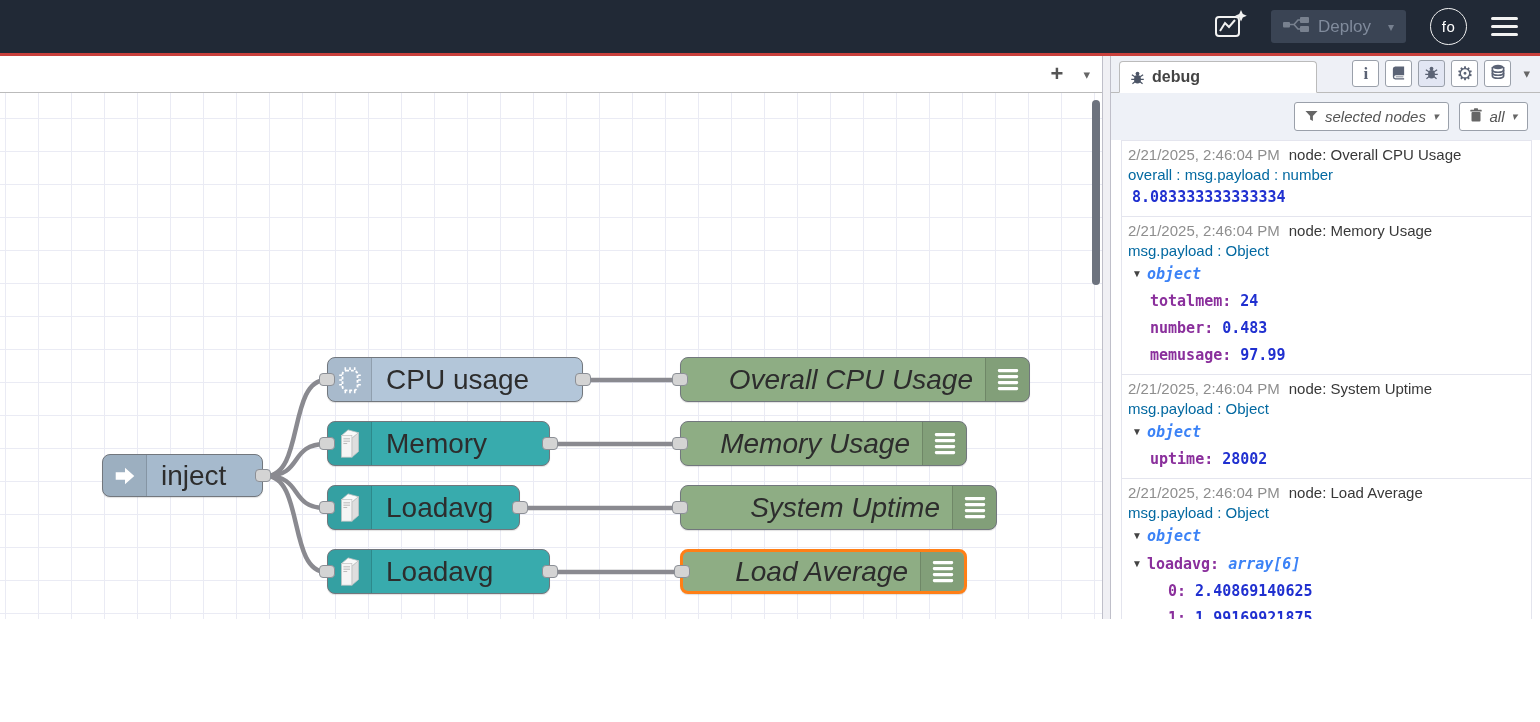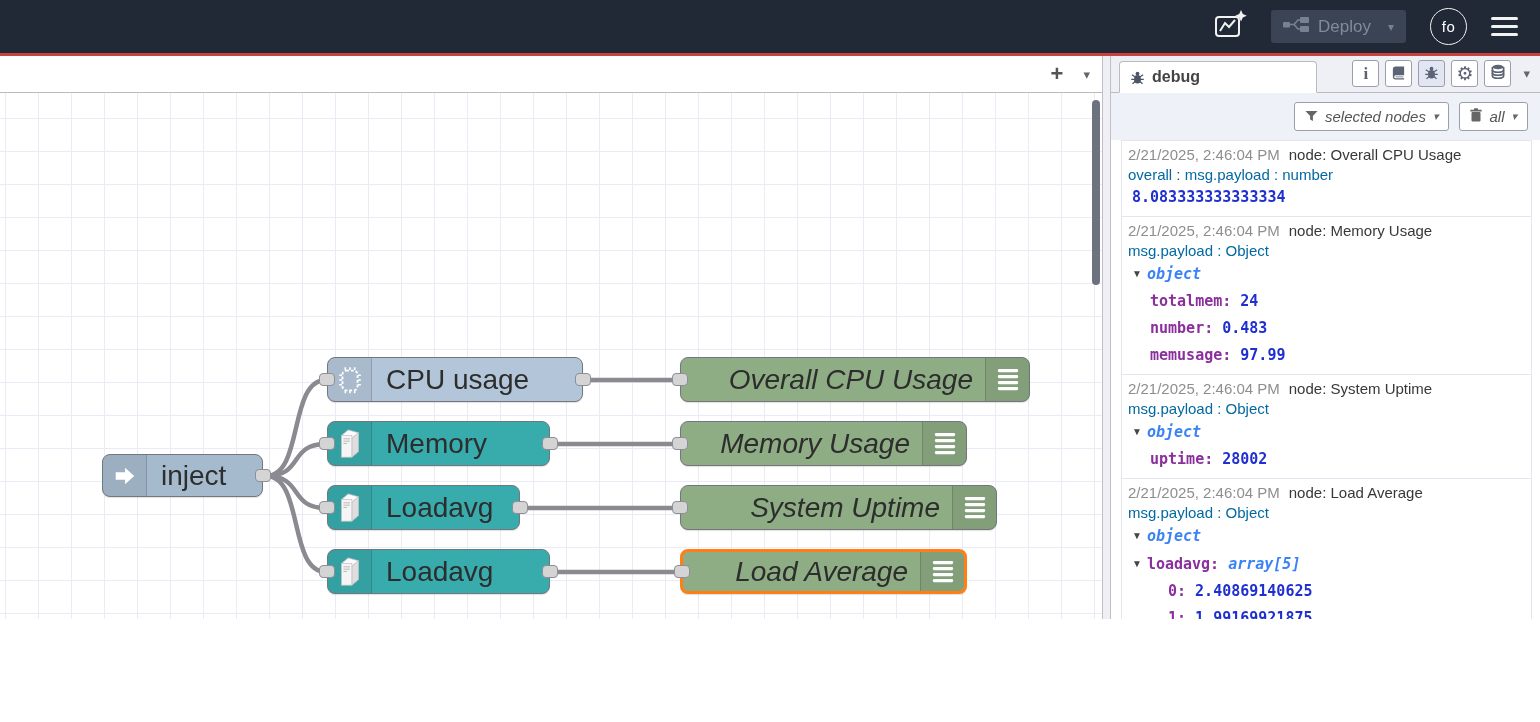--- a/index.html
+++ b/index.html
@@ -362,21 +362,21 @@
           <div class="m-meta"><span class="m-ts">2/21/2025, 2:46:04 PM</span><span class="m-node">node: System Uptime</span></div>
           <div class="m-prop">msg.payload : Object</div>
           <div class="mline ind0"><span class="tcaret">▼</span><span class="mtype">object</span></div>
           <div class="mline ind1"><span class="mkey">uptime:</span> <span class="mval">28002</span></div>
         </div>
 
         <div class="msg">
           <div class="m-meta"><span class="m-ts">2/21/2025, 2:46:04 PM</span><span class="m-node">node: Load Average</span></div>
           <div class="m-prop">msg.payload : Object</div>
           <div class="mline ind0"><span class="tcaret">▼</span><span class="mtype">object</span></div>
-          <div class="mline ind0"><span class="tcaret">▼</span><span class="mkey">loadavg:</span> <span class="mtype">array[5]</span></div>
+          <div class="mline ind0"><span class="tcaret">▼</span><span class="mkey">loadavg:</span> <span class="mtype">array[6]</span></div>
           <div class="mline ind2"><span class="mkey">0:</span> <span class="mval">2.40869140625</span></div>
           <div class="mline ind2"><span class="mkey">1:</span> <span class="mval">1.99169921875</span></div>
         </div>
 
       </div>
     </div>
   </div>
 </div>
 
 </body></html>

